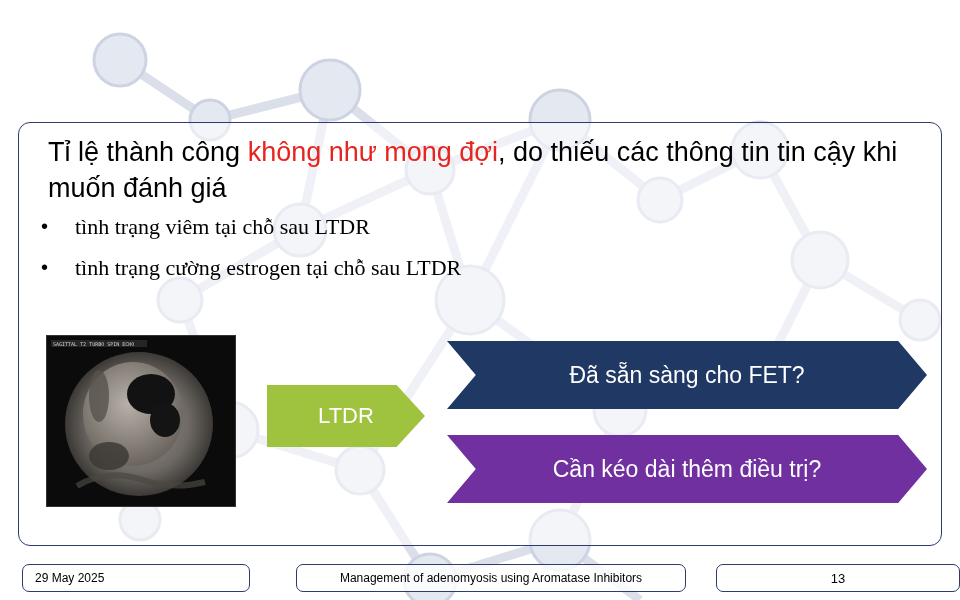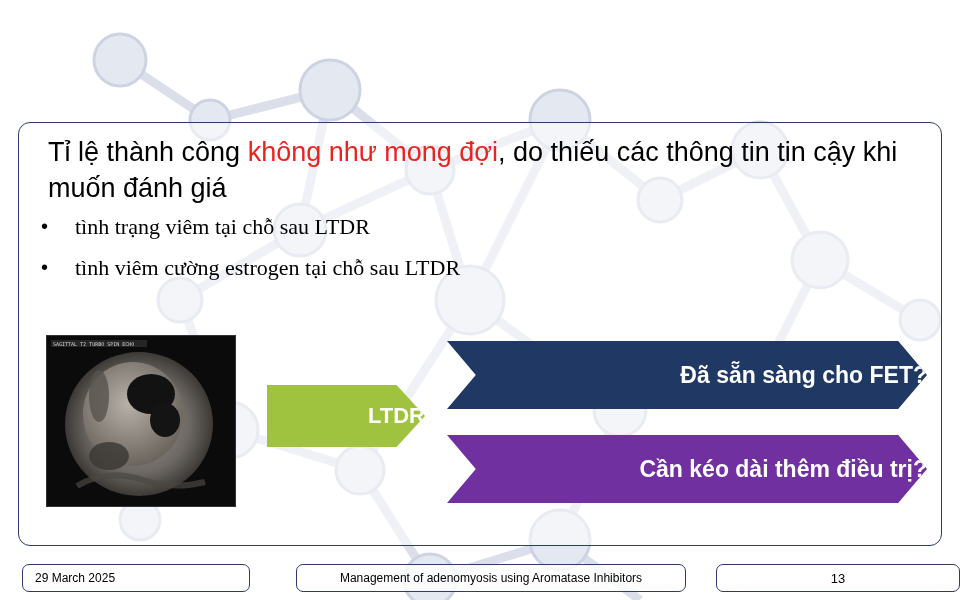--- a/index.html
+++ b/index.html
@@ -121,23 +121,23 @@
     background: #0d0d0d;
     overflow: hidden;
   }
   .mri svg { display: block; }
 
   
   .chev {
     position: absolute;
     display: flex;
     align-items: center;
-    justify-content: flex-end;
+    justify-content: center;
     color: #ffffff;
-    font-weight: bold;
+    font-weight: normal;
     box-sizing: border-box;
   }
   .chev span { position: relative; z-index: 2; }
 
   .chev-green {
     left: 248px;
     top: 262px;
     width: 158px;
     height: 62px;
     background: #9fc23f;
@@ -247,21 +247,21 @@
       <span>Tỉ lệ thành công </span><span class="hl">không như mong đợi</span><span>, do thiếu các thông tin tin cậy khi muốn đánh giá</span>
     </div>
 
     <div class="bullets">
       <div class="bullet">
         <span class="dot">•</span>
         <span class="btxt">tình trạng viêm tại chỗ sau LTDR</span>
       </div>
       <div class="bullet">
         <span class="dot">•</span>
-        <span class="btxt">tình viêm cường estrogen tại chỗ sau LTDR</span>
+        <span class="btxt">tình trạng cường estrogen tại chỗ sau LTDR</span>
       </div>
     </div>
 
     <div class="mri">
       <svg width="188" height="170" viewBox="0 0 188 170">
         <defs>
           <radialGradient id="g1" cx="50%" cy="50%" r="62%">
             <stop offset="0%" stop-color="#9a958f"></stop>
             <stop offset="55%" stop-color="#6d6863"></stop>
             <stop offset="100%" stop-color="#171513"></stop>
@@ -289,17 +289,17 @@
     </div>
     <div class="chev chev-navy">
       <span>Đã sẵn sàng cho FET?</span>
     </div>
     <div class="chev chev-purple">
       <span>Cần kéo dài thêm điều trị?</span>
     </div>
 
   </div>
 
-  <div class="footer-box footer-date">29 March 2025</div>
+  <div class="footer-box footer-date">29 May 2025</div>
   <div class="footer-box footer-center">Management  of adenomyosis using Aromatase Inhibitors</div>
   <div class="footer-box footer-page">13</div>
 
 </div>
 
 </body></html>

